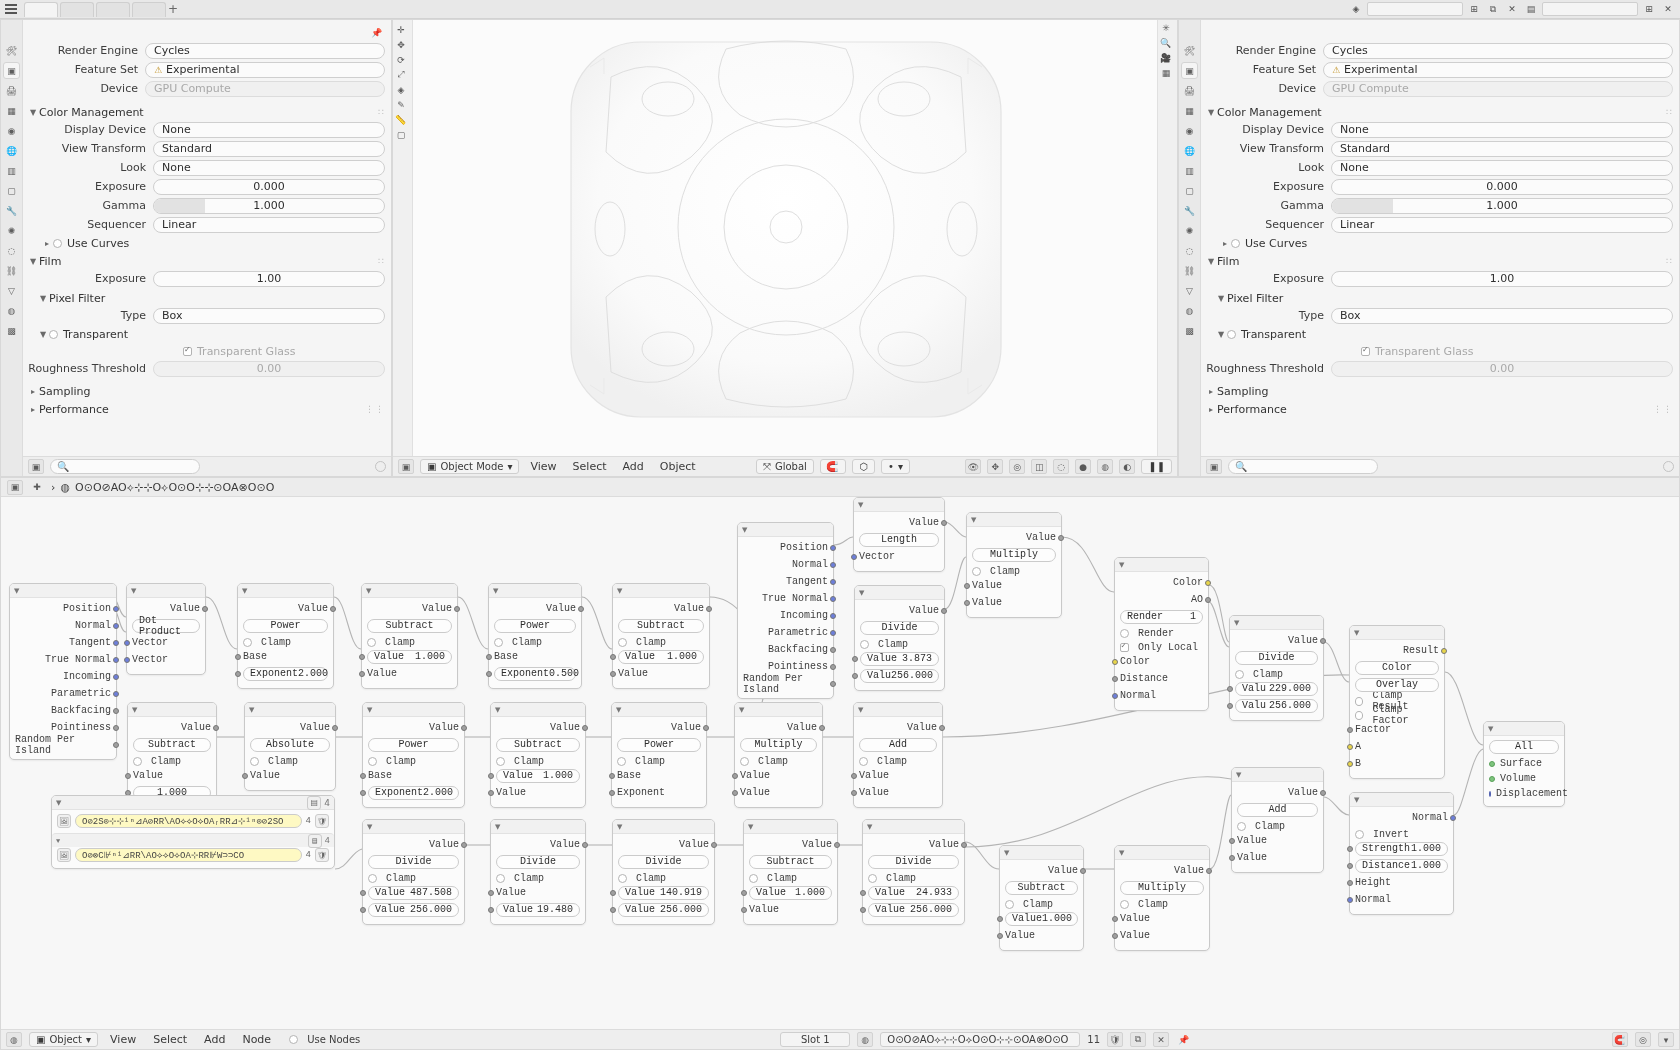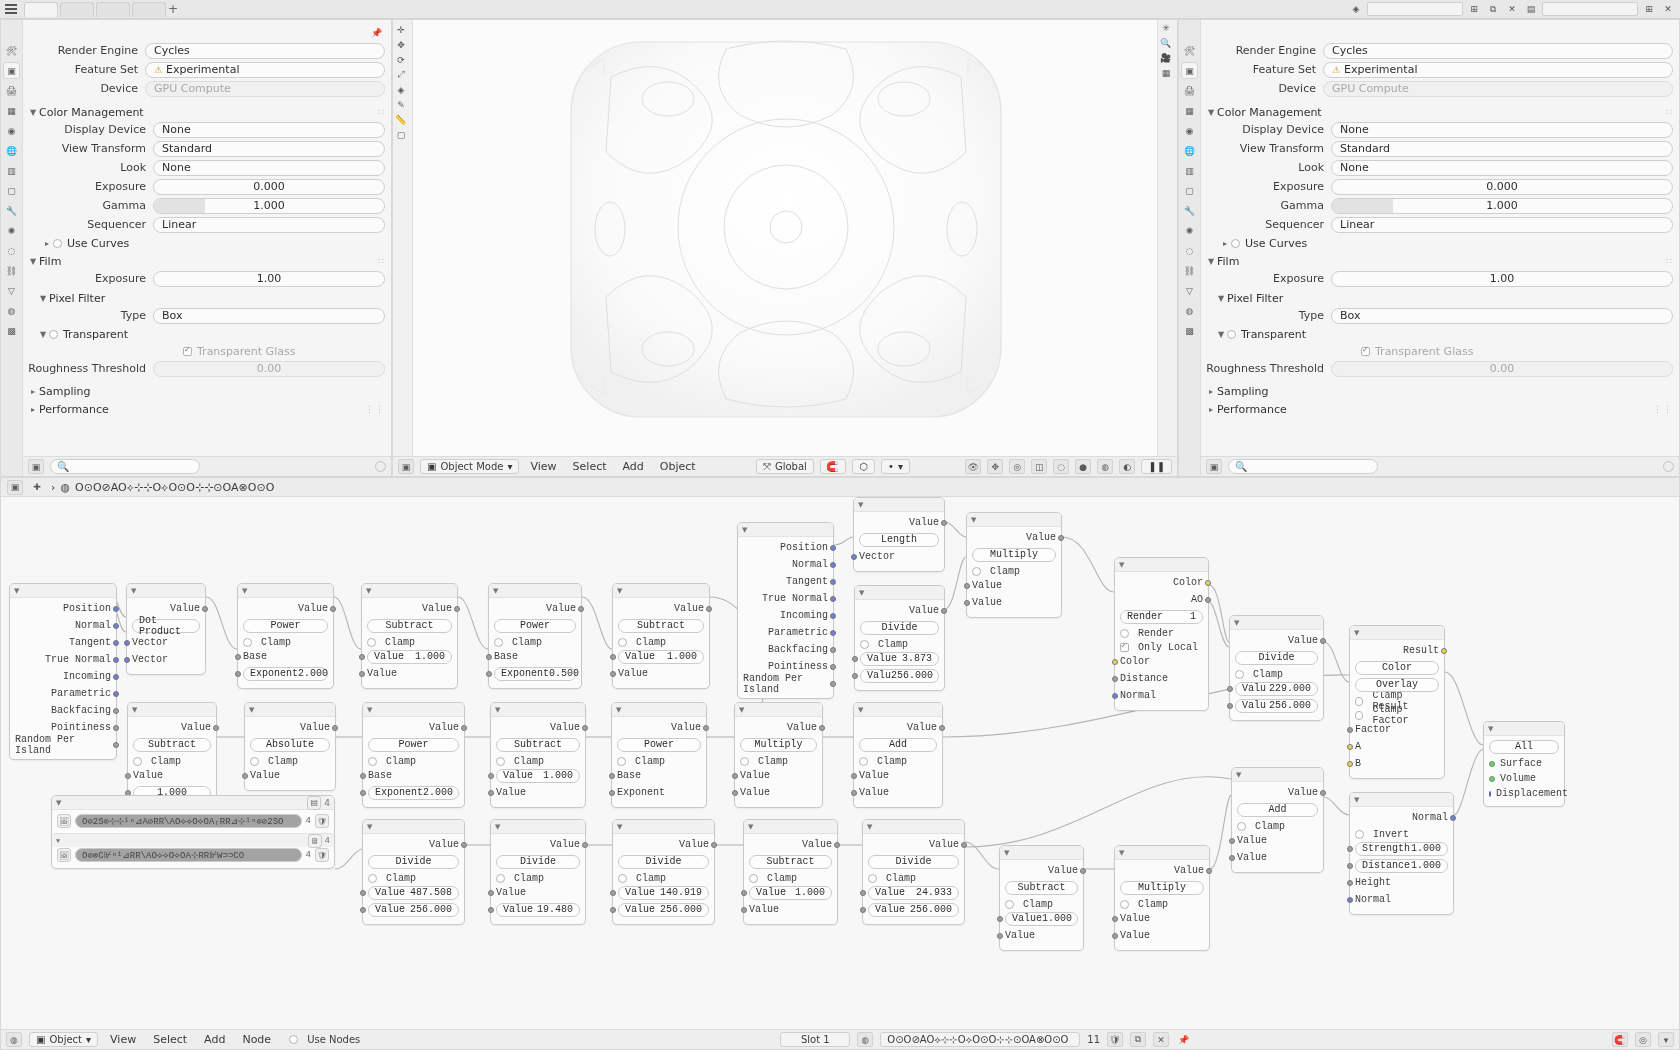--- a/index.html
+++ b/index.html
@@ -136,21 +136,21 @@
   .sock { position:absolute; width:6px; height:6px; border-radius:50%; border:1px solid #777; }
   .sock.l { left:-8px; }
   .sock.r { right:-8px; }
   .s-gray { background:#a0a0a0; }
   .s-blue { background:#6d7fdb; }
   .s-yellow { background:#e8d54a; }
   .nchk { display:flex; align-items:center; gap:4px; height:14px; font-size:10px; color:#3d3d3d;}
   .wires { position:absolute; inset:0; pointer-events:none; }
   .imgnode-row { display:flex; align-items:center; gap:4px; height:16px; }
   .imgnode-field {
-    flex:1; height:14px; background:#a3a3a3; border:1px solid #cbcbcb; border-radius:7px;
+    flex:1; height:14px; background:#fef9c3; border:1px solid #cbcbcb; border-radius:7px;
     display:flex; align-items:center; padding:0 6px; font-size:9px; color:#444; overflow:hidden; white-space:nowrap;
   }
   .mini-btn { width:14px; height:14px; border:1px solid #cbcbcb; background:#f0f0f0; border-radius:3px;
               display:flex; align-items:center; justify-content:center; font-size:8px; color:#666;}
   .outnode-row { display:flex; align-items:center; gap:5px; height:15px; font-size:10px; justify-content:flex-start;}
   .dotg { width:6px; height:6px; border-radius:50%; background:#7ec47e; border:1px solid #5aa15a; }
   .dotb { width:6px; height:6px; border-radius:50%; background:#6d7fdb; border:1px solid #4f5fae; }
 </style>
 </head>
 <body>

